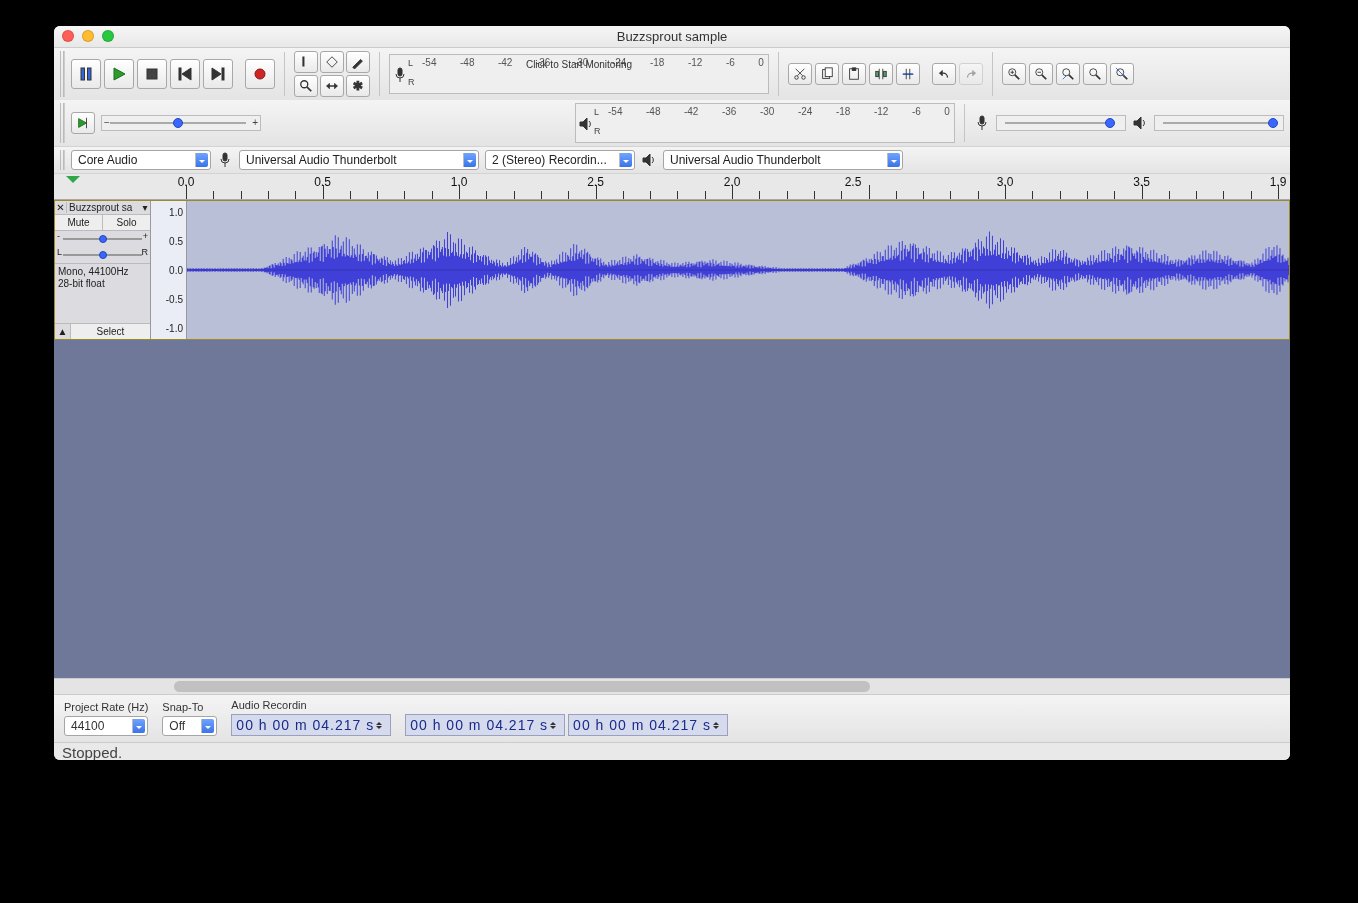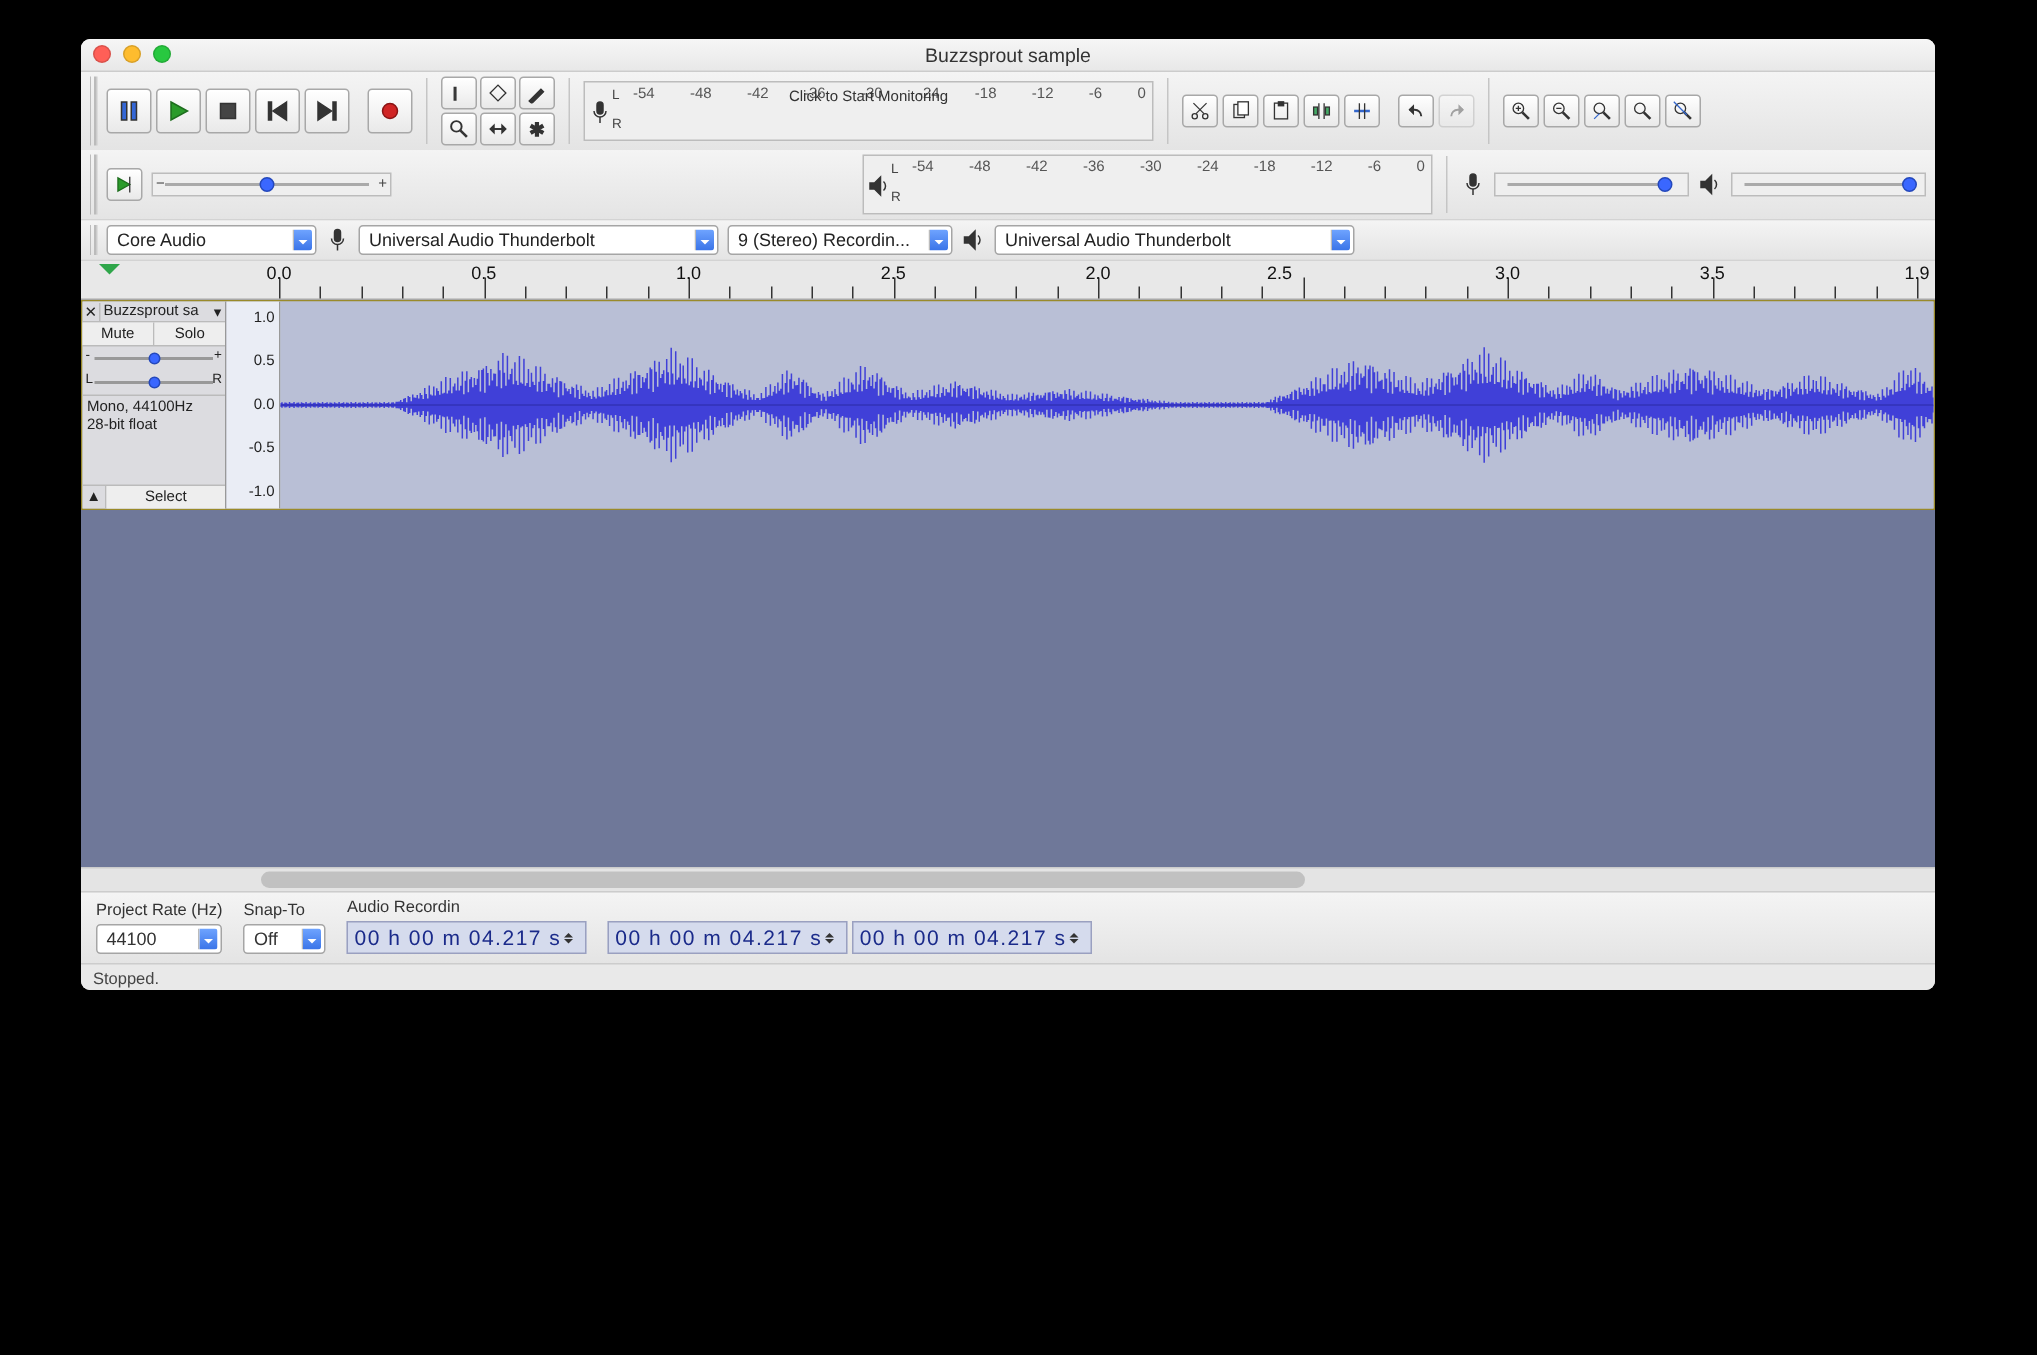--- a/index.html
+++ b/index.html
@@ -27,21 +27,21 @@
     background: #000;
     width: 1358px;
     height: 903px;
     overflow: hidden;
     font-size: 12px;
     color: #222;
   }
   .window {
     position: absolute;
     left: 54px; top: 26px;
-    width: 1236px; height: 634px;
+    width: 1236px; height: 734px;
     background: var(--chrome);
     border-radius: 6px;
     box-shadow: 0 15px 35px rgba(0,0,0,.5), 0 0 0 1px rgba(0,0,0,.25);
     display: flex;
     flex-direction: column;
     overflow: hidden;
   }
   .titlebar {
     height: 22px;
     border-bottom: 1px solid #ccc;
@@ -181,21 +181,21 @@
     font-family:"Menlo","Consolas",monospace;
     font-size:14px;color:#1a2a8a;letter-spacing:1px;white-space:pre;
     position:relative;
   }
   .timebox .dd{width:10px;height:100%;display:flex;flex-direction:column;justify-content:center;margin-left:2px;}
   .timebox .dd::before,.timebox .dd::after{content:"";width:0;height:0;border:3px solid transparent;}
   .timebox .dd::before{border-bottom-color:#333;margin-bottom:1px;}
   .timebox .dd::after{border-top-color:#333;}
 
   .statusbar{ height:18px; background:var(--status); border-top:1px solid #ccc;
-    font-size:11px; color:#444; padding:1px 8px; display:flex; align-items:flex-end;}
+    font-size:15px; color:#444; padding:1px 8px; display:flex; align-items:flex-start;}
 
   .grp{display:flex; gap:3px; align-items:center;}
 
   
   .edit-icons .btn.sm svg{width:14px;height:14px;}
 </style>
 </head>
 <body>
 
 <div class="window">
@@ -480,21 +480,21 @@
           <svg viewBox="0 0 16 16">
             <rect x="6" y="1" width="4" height="8" rx="2"></rect>
             <path d="M4 7a4 4 0 0 0 8 0" fill="none" stroke="#333"></path>
             <line x1="8" y1="11" x2="8" y2="15" stroke="#333"></line>
           </svg>
         </span>
       <div class="sel" style="min-width:240px">
         <span>Universal Audio Thunderbolt</span>
         </div>
       <div class="sel" style="min-width:150px">
-        <span>9 (Stereo) Recordin...</span>
+        <span>2 (Stereo) Recordin...</span>
         </div>
       <span class="ico">
           <svg viewBox="0 0 16 16">
             <polygon points="2,6 5,6 9,2 9,14 5,10 2,10"></polygon>
             <path d="M11 5a4 4 0 0 1 0 6" fill="none" stroke="#333"></path>
           </svg>
         </span>
       <div class="sel" style="min-width:240px">
         <span>Universal Audio Thunderbolt</span>
         </div>

